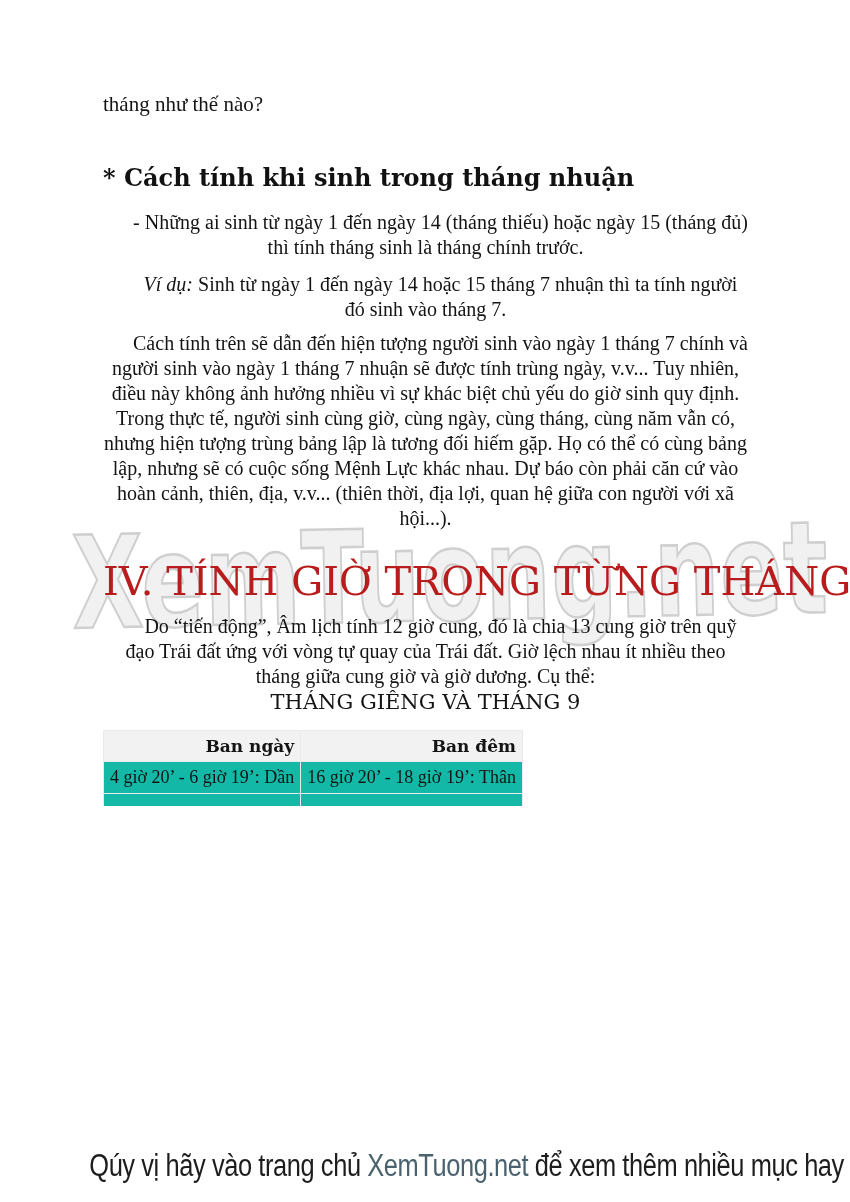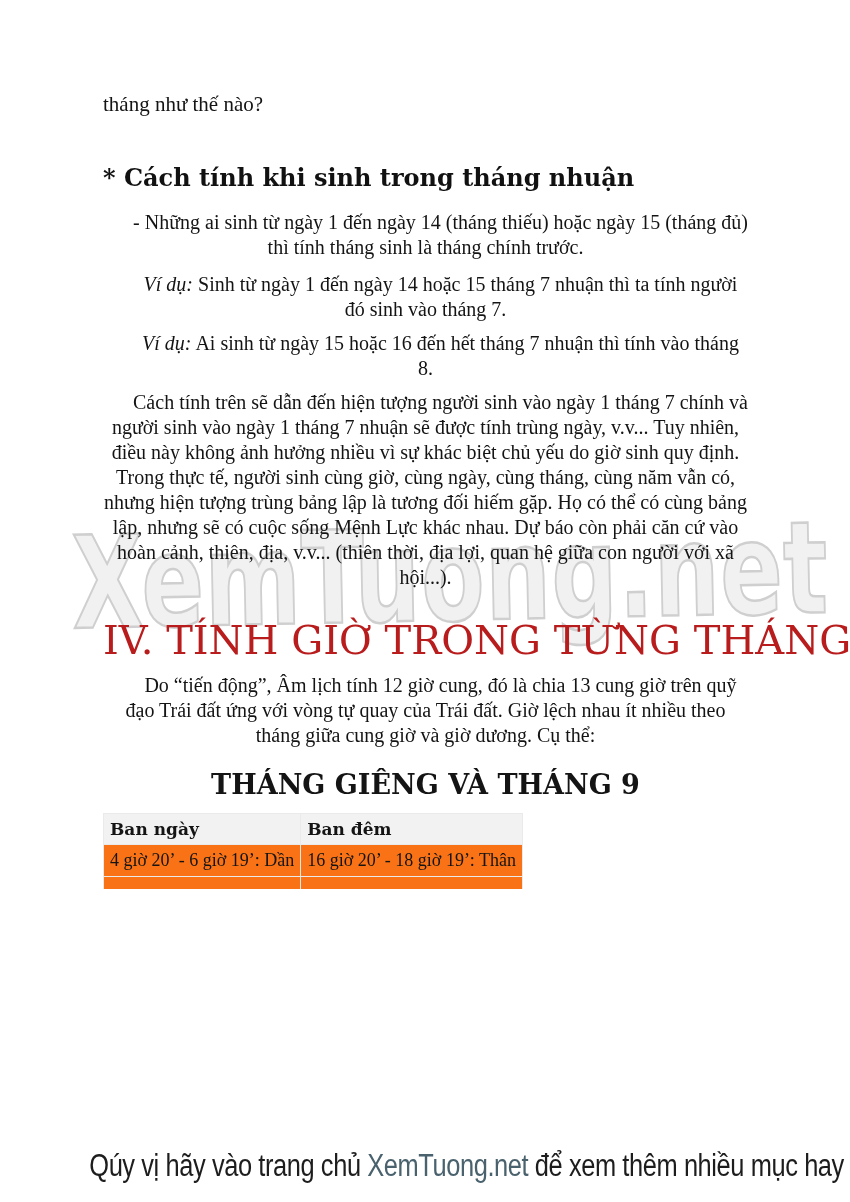--- a/index.html
+++ b/index.html
@@ -68,46 +68,46 @@
     margin-top: 26px;
     font-family: "DejaVu Serif", serif;
     font-weight: normal;
     font-size: 40px;
     line-height: 48px;
     color: #b91c1c;
     letter-spacing: 0px;
   }
   .chapter-heading .h1line { display: block; white-space: nowrap; }
   .table-title {
-    margin-top: 24px;
+    margin-top: 0;
     font-family: "DejaVu Serif", serif;
-    font-size: 27px;
-    font-weight: bold;
+    font-size: 21px;
+    font-weight: normal;
     text-align: center;
     line-height: 26px;
   }
 
   
   table.hours {
     margin-top: 15px;
     border-collapse: collapse;
     width: 396px;
     font-size: 18px;
   }
   table.hours th {
     background: var(--table_header_bg, #f2f2f2);
     font-weight: bold;
     padding: 5px 6px;
-    text-align: left;
+    text-align: right;
     border: 1px solid var(--table_border, #eaeaea);
     font-family: "DejaVu Serif", serif;
     font-size: 17px;
   }
   table.hours td {
-    background: #f97316;
+    background: #14b8a6;
     padding: 5px 6px;
     text-align: center;
     border: 1px solid var(--table_border, #eaeaea);
     white-space: nowrap;
     font-family: Liberation Serif, serif;
   }
   table.hours tr.partial td {
     height: 12px;
     padding: 0;
     border-bottom: none;
@@ -148,21 +148,20 @@
 
     <p class="opening-line">tháng như thế nào?</p>
 
     <h2 class="subheading">* Cách tính khi sinh trong tháng nhuận</h2>
 
     <p class="para para-first"><span class="lead"></span><span>- Những ai sinh từ ngày 1 đến ngày 14 (tháng thiếu) hoặc ngày 15 (tháng đủ) thì tính tháng sinh là tháng chính trước.</span></p>
 
     <p class="para"><span class="lead">Ví dụ:</span><span> Sinh từ ngày 1 đến ngày 14 hoặc 15 tháng 7 nhuận thì ta tính người đó sinh vào tháng 7.</span></p>
 
 
-    <p class="para para-tight"><span class="lead">Ví dụ:</span><span> Ai sinh từ ngày 15 hoặc 16 đến hết tháng 7 nhuận thì tính vào tháng 8.</span></p>
 
     <p class="para para-tight"><span class="lead"></span><span>Cách tính trên sẽ dẫn đến hiện tượng người sinh vào ngày 1 tháng 7 chính và người sinh vào ngày 1 tháng 7 nhuận sẽ được tính trùng ngày, v.v... Tuy nhiên, điều này không ảnh hưởng nhiều vì sự khác biệt chủ yếu do giờ sinh quy định. Trong thực tế, người sinh cùng giờ, cùng ngày, cùng tháng, cùng năm vẫn có, nhưng hiện tượng trùng bảng lập là tương đối hiếm gặp. Họ có thể có cùng bảng lập, nhưng sẽ có cuộc sống Mệnh Lực khác nhau. Dự báo còn phải căn cứ vào hoàn cảnh, thiên, địa, v.v... (thiên thời, địa lợi, quan hệ giữa con người với xã hội...).</span></p>
 
 
     <h1 class="chapter-heading">
       <span class="h1line">IV. TÍNH GIỜ TRONG TỪNG THÁNG</span>
     </h1>
 
 
     <p class="para para-tight"><span class="lead"></span><span>Do “tiến động”, Âm lịch tính 12 giờ cung, đó là chia 13 cung giờ trên quỹ đạo Trái đất ứng với vòng tự quay của Trái đất. Giờ lệch nhau ít nhiều theo tháng giữa cung giờ và giờ dương. Cụ thể:</span></p>

